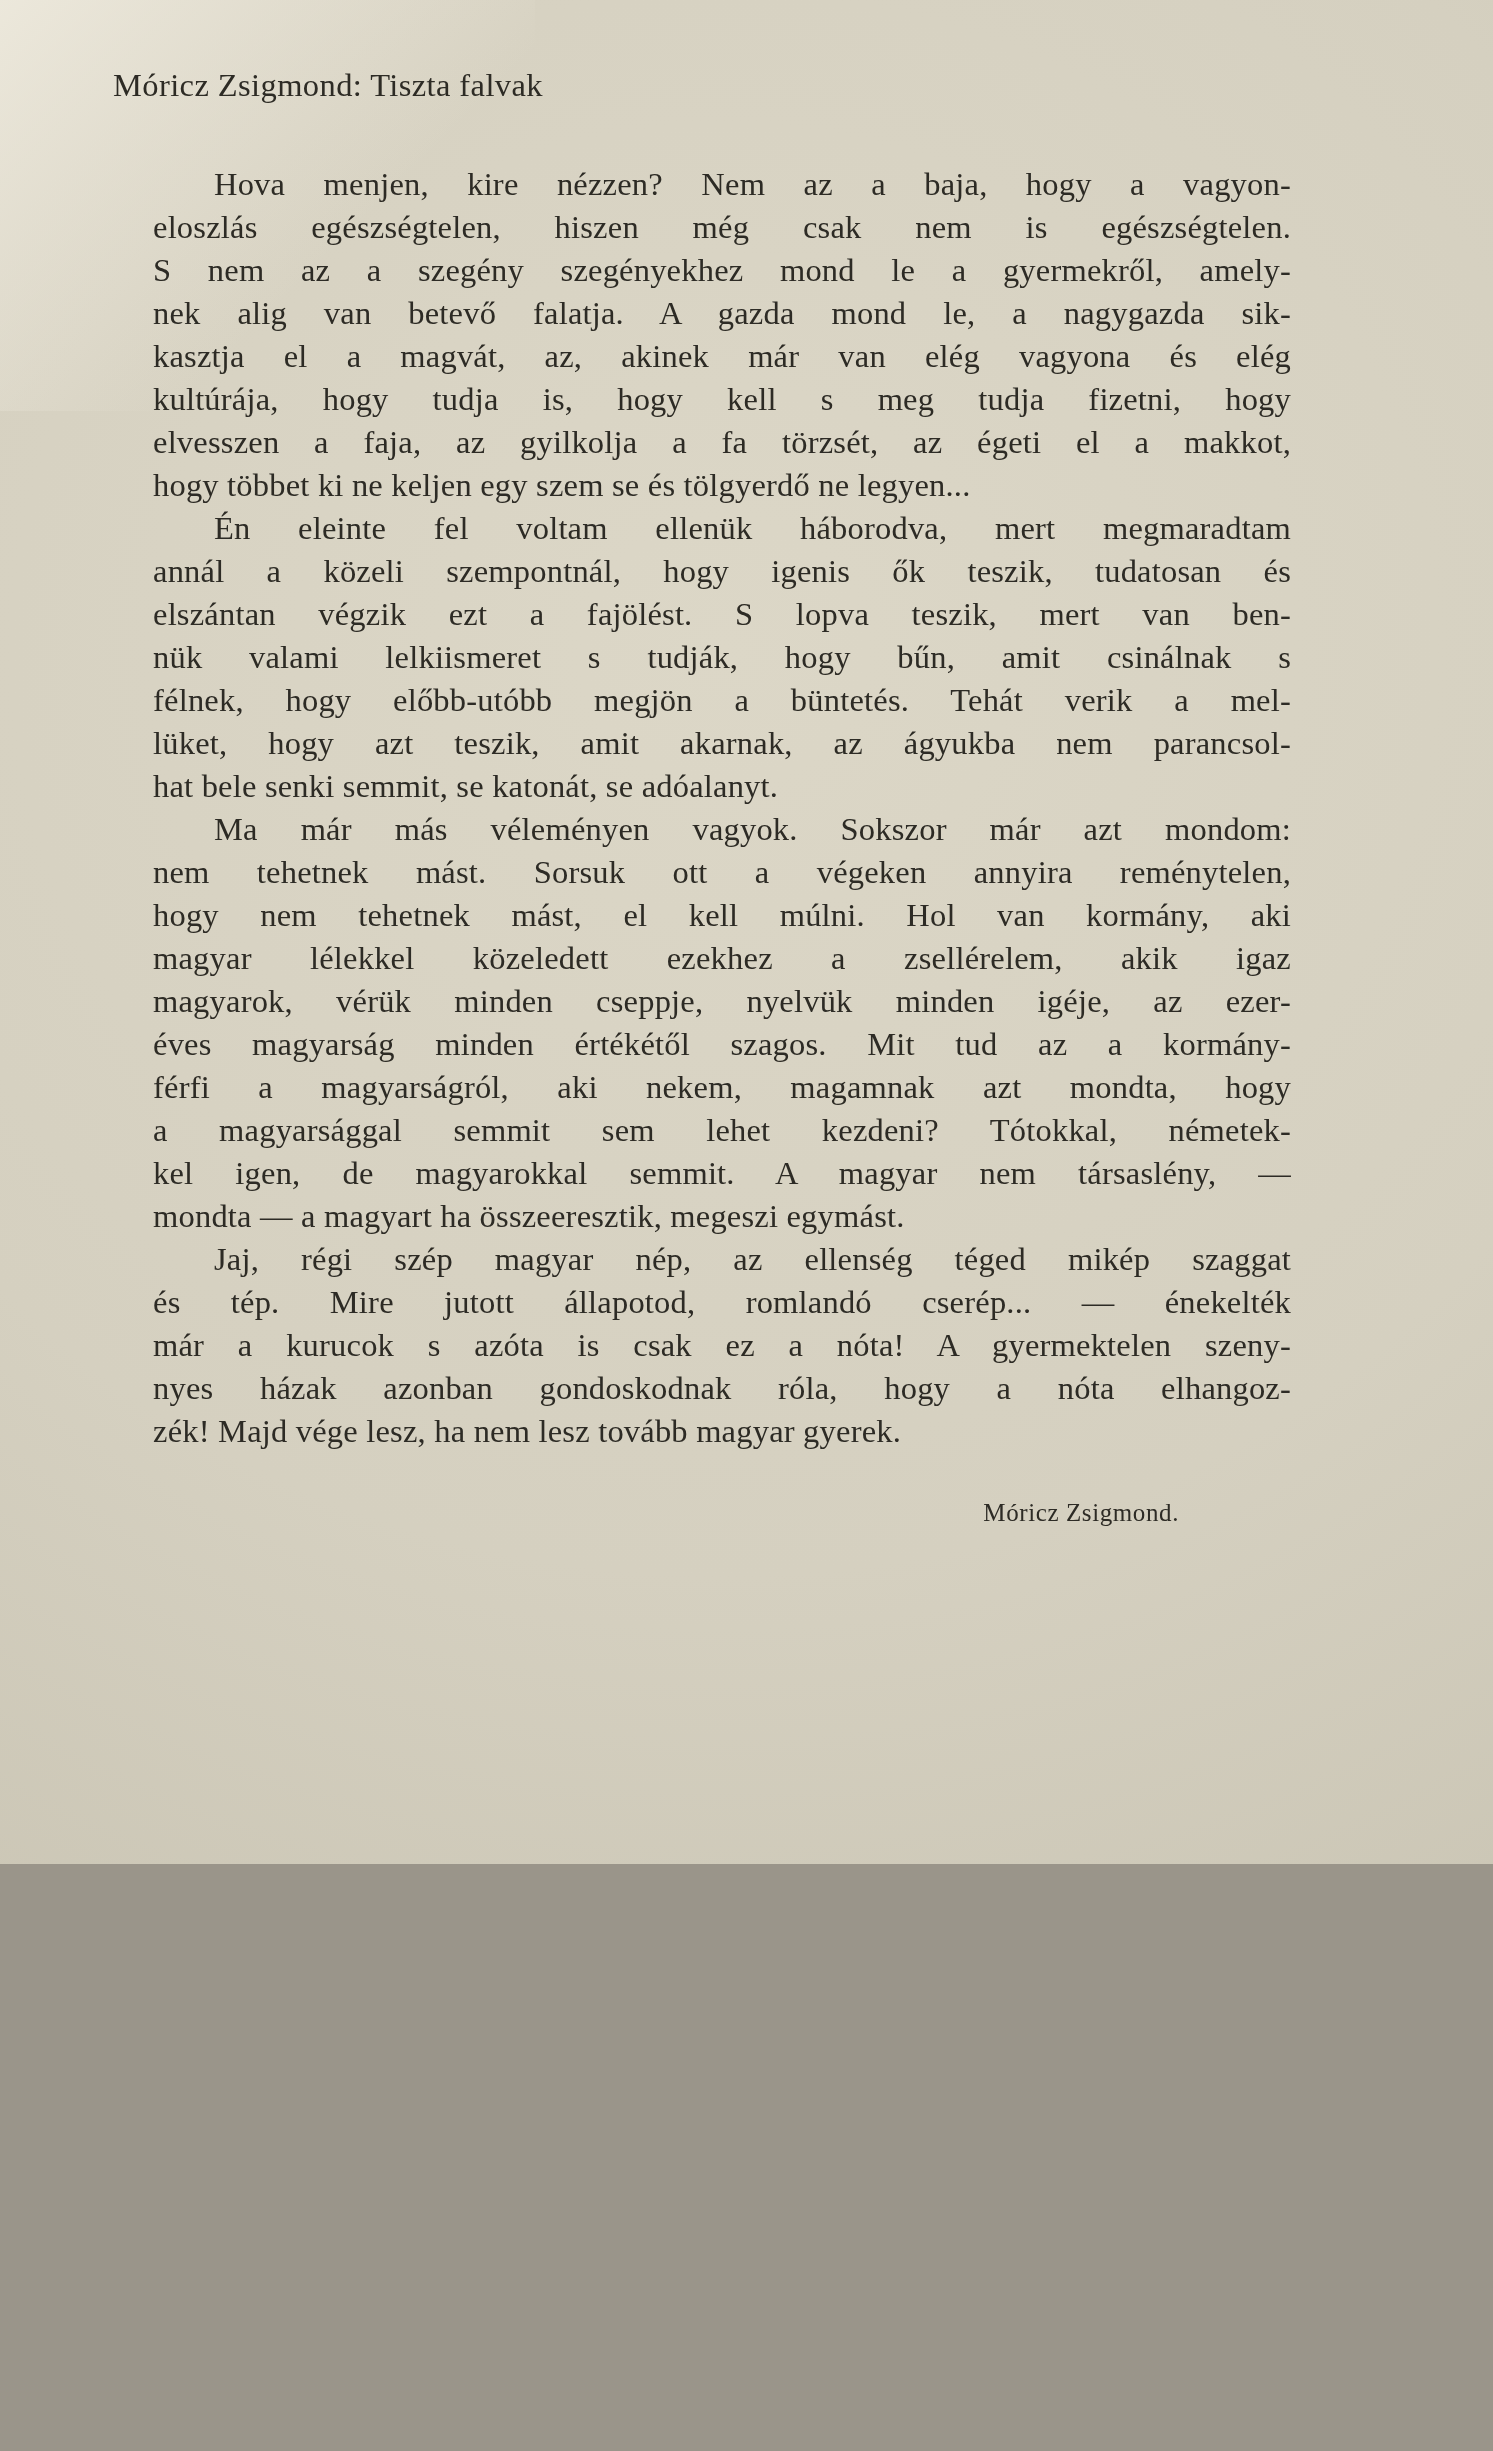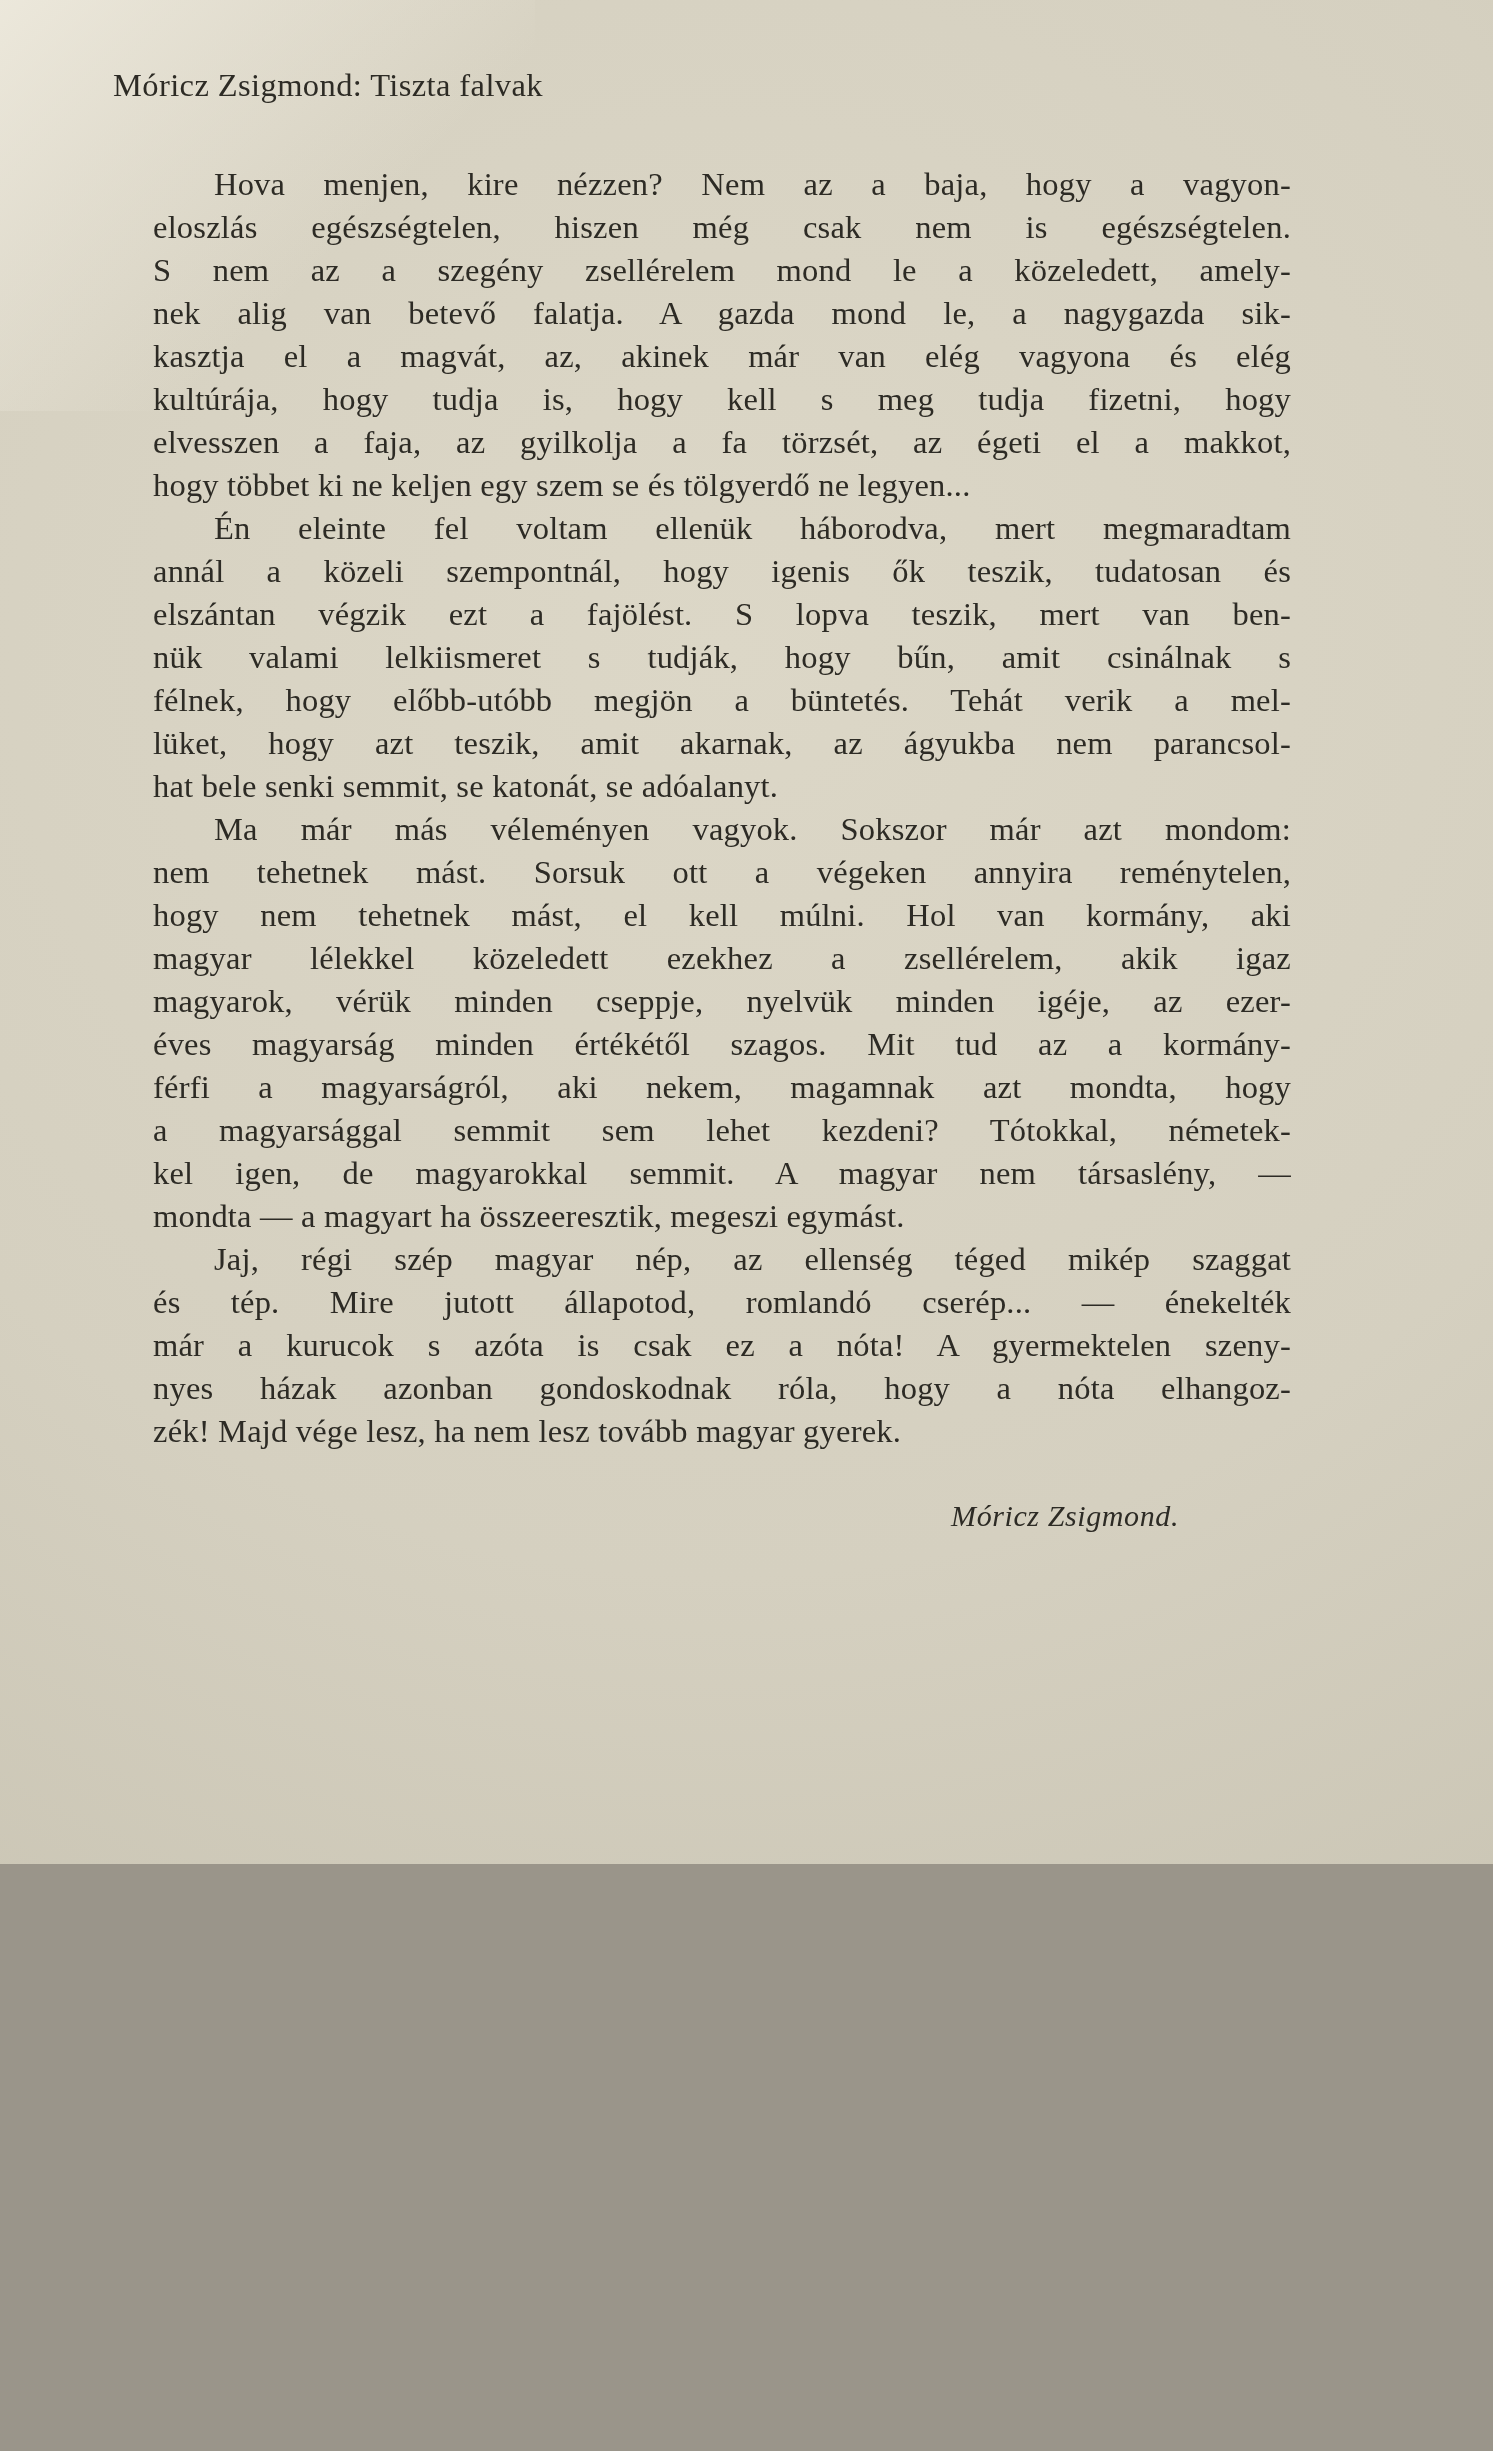--- a/index.html
+++ b/index.html
@@ -33,21 +33,21 @@
   .text-block{
     position:absolute;top:163px;left:113px;width:1138px;
     font-size:32.5px;line-height:43px;letter-spacing:0.2px;margin-left:40px;
   }
   .paragraph{margin:0;}
   .line{text-align:justify;text-align-last:justify;}
   .line.indent{text-indent:61px;}
   .line.last{text-align-last:left;}
   .signature{
     position:absolute;top:1499px;right:330px;
-    font-size:30px;font-style:italic;letter-spacing:0.6px;white-space:nowrap;
+    font-size:25px;letter-spacing:0.6px;white-space:nowrap;
   }
   .page-number{
     position:absolute;top:2332px;right:84px;
     font-size:32.5px;font-weight:600;
   }
   .speck{
     position:absolute;left:887px;top:2005px;width:6.7px;height:10.5px;
     background:rgba(45,43,37,0.6);
     border-radius:45% 55% 50% 50%;
     transform:rotate(15deg);
@@ -56,21 +56,21 @@
 </head>
 <body>
 
 <div class="scan-page">
   <div class="corner-light"></div>
   <div class="header">Móricz Zsigmond: Tiszta falvak</div>
   <div class="text-block">
       <div class="paragraph">
         <div class="line indent">Hova menjen, kire nézzen? Nem az a baja, hogy a vagyon-</div>
         <div class="line">eloszlás egészségtelen, hiszen még csak nem is egészségtelen.</div>
-        <div class="line">S nem az a szegény zsellérelem mond le a közeledett, amely-</div>
+        <div class="line">S nem az a szegény szegényekhez mond le a gyermekről, amely-</div>
         <div class="line">nek alig van betevő falatja. A gazda mond le, a nagygazda sik-</div>
         <div class="line">kasztja el a magvát, az, akinek már van elég vagyona és elég</div>
         <div class="line">kultúrája, hogy tudja is, hogy kell s meg tudja fizetni, hogy</div>
         <div class="line">elvesszen a faja, az gyilkolja a fa törzsét, az égeti el a makkot,</div>
         <div class="line last">hogy többet ki ne keljen egy szem se és tölgyerdő ne legyen...</div>
       </div>
       <div class="paragraph">
         <div class="line indent">Én eleinte fel voltam ellenük háborodva, mert megmaradtam</div>
         <div class="line">annál a közeli szempontnál, hogy igenis ők teszik, tudatosan és</div>
         <div class="line">elszántan végzik ezt a fajölést. S lopva teszik, mert van ben-</div>

